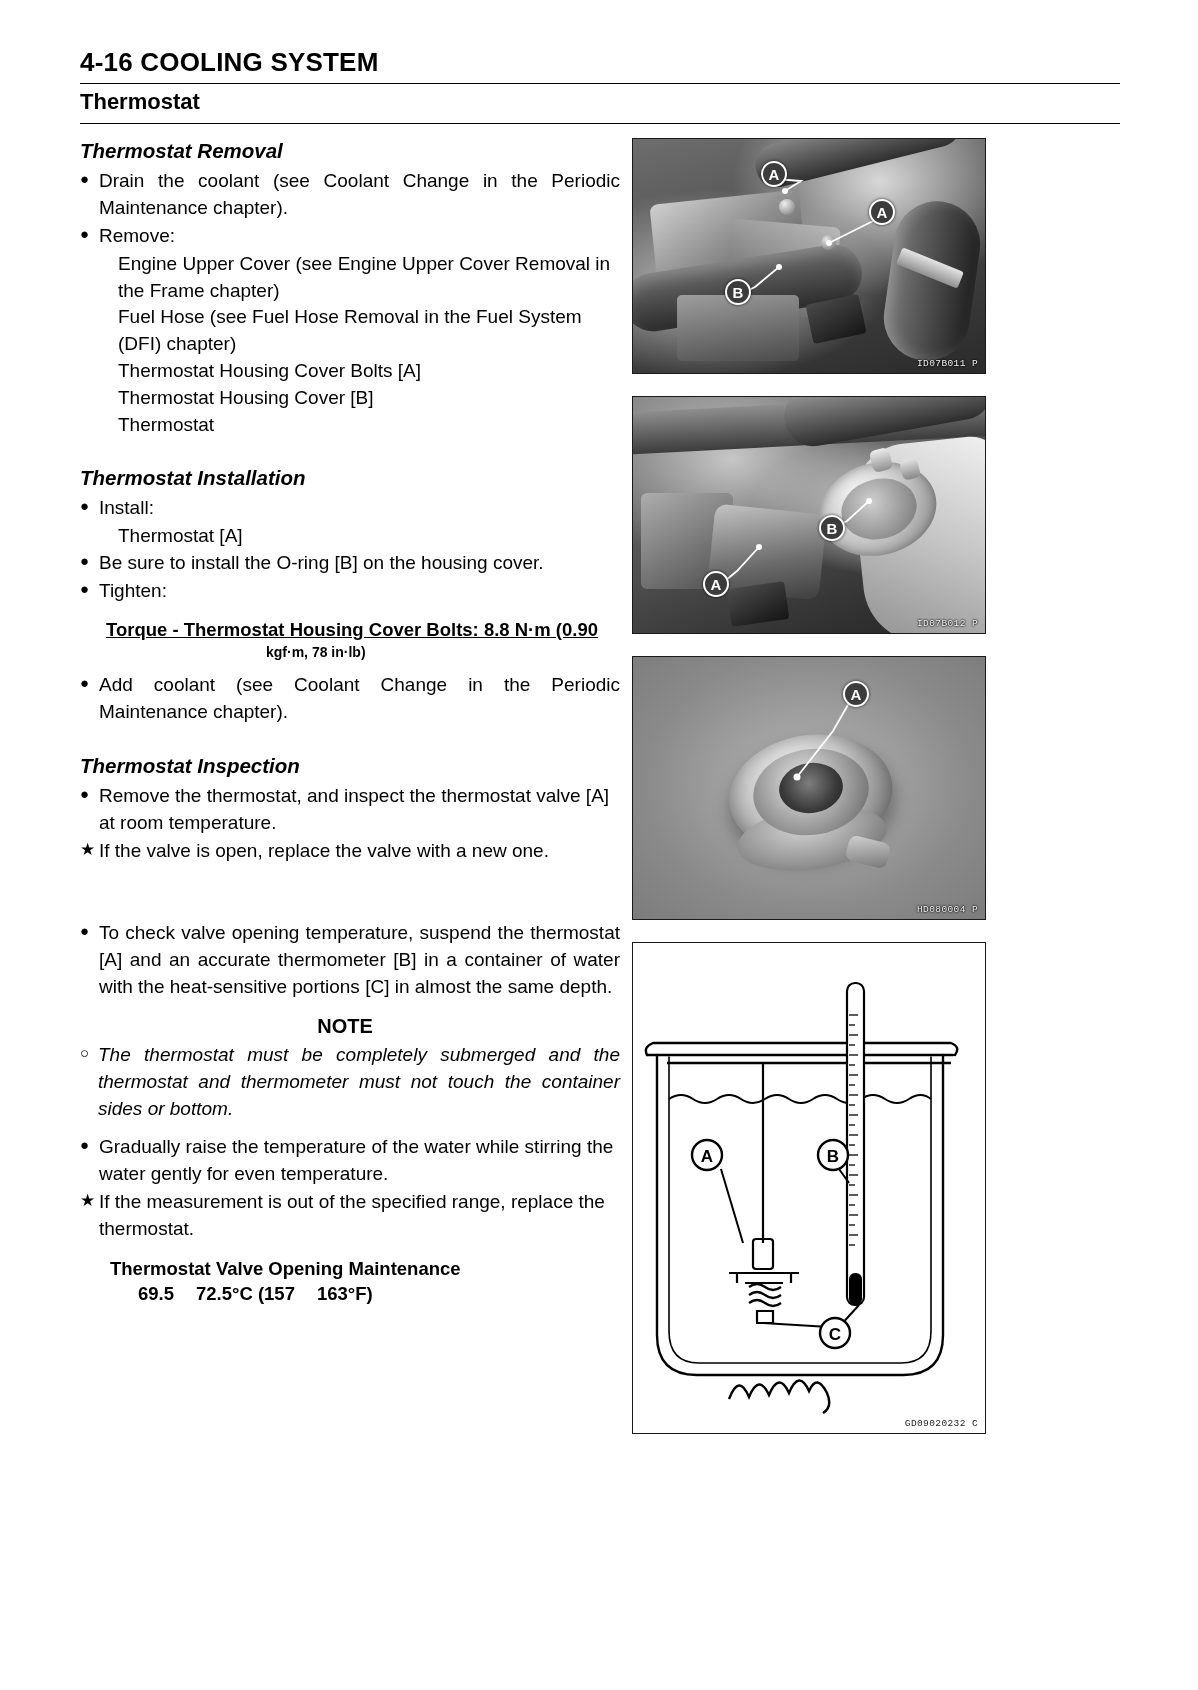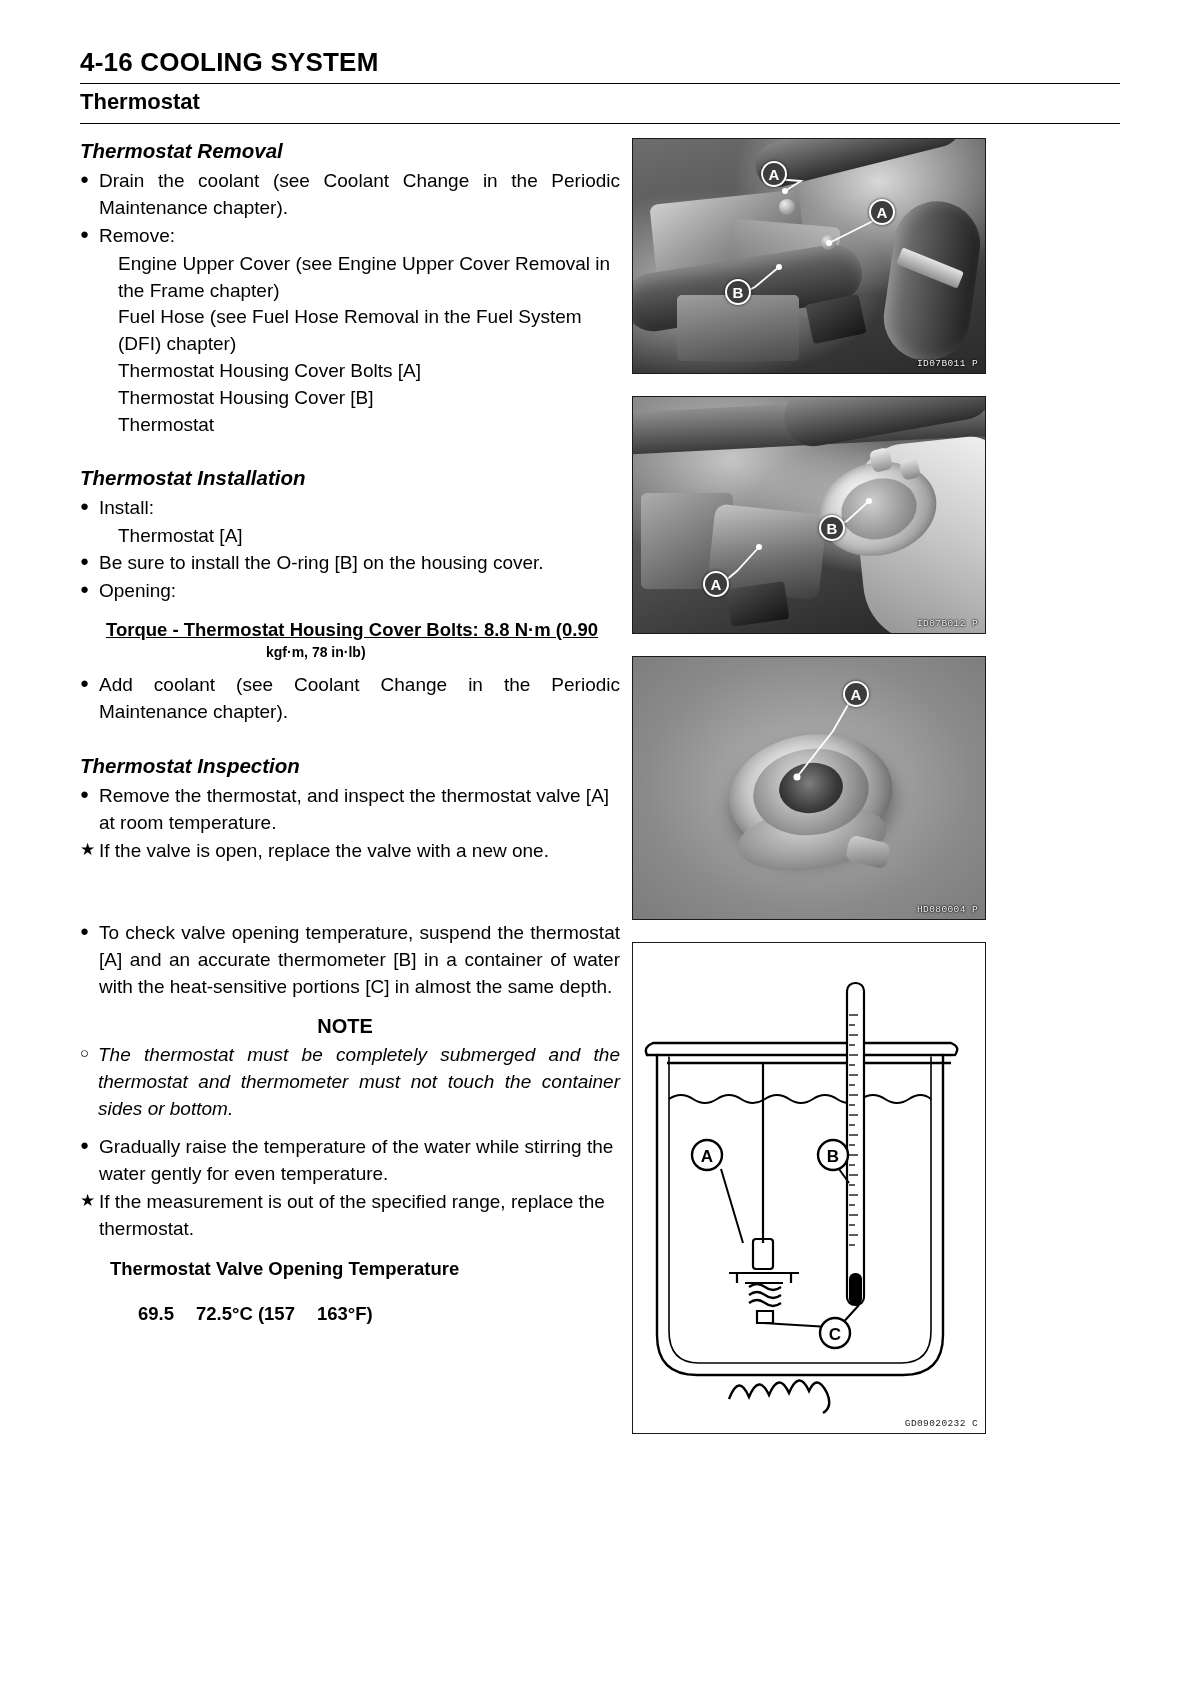--- a/index.html
+++ b/index.html
@@ -45,21 +45,21 @@
     font-size: 19px; line-height: 1.42; padding-left: 38px; text-align: left;
   }
   .note-head {
     text-align: center; font-size: 20px; font-weight: bold;
     margin: 14px 0 4px 0; padding-right: 10px;
   }
   .note-body { font-style: italic; }
 
   .spec-block { margin: 14px 0 4px 0; padding-left: 30px; }
   .spec-title { font-size: 18.5px; font-weight: bold; line-height: 1.35; }
-  .spec-val { font-size: 18.5px; font-weight: bold; line-height: 1.35; padding-left: 28px; margin-top: 20px; }
+  .spec-val { font-size: 18.5px; font-weight: bold; line-height: 1.35; padding-left: 28px; }
   .spec-val .gapdash { display: inline-block; width: 22px; }
 
   .torque-block { margin: 12px 0 10px 0; padding-left: 26px; }
   .torque-l1 {
     font-size: 18.5px; font-weight: bold; line-height: 1.4;
     text-align: justify; text-justify: inter-word; width: 500px; text-decoration: underline;
   }
   .torque-l2 { font-size: 14px; font-weight: bold; line-height: 1.4; padding-left: 160px; }
 
   
@@ -204,21 +204,21 @@
       <span class="bullet-mark dot">●</span>
       <span class="bullet-text nojust">Install:</span>
     </div>
     <div class="sub-line">Thermostat [A]</div>
     <div class="bullet-row">
       <span class="bullet-mark dot">●</span>
       <span class="bullet-text nojust">Be sure to install the O-ring [B] on the housing cover.</span>
     </div>
     <div class="bullet-row">
       <span class="bullet-mark dot">●</span>
-      <span class="bullet-text nojust">Opening:</span>
+      <span class="bullet-text nojust">Tighten:</span>
     </div>
 
     <div class="torque-block">
       <div class="torque-l1">Torque - Thermostat Housing Cover Bolts:  8.8 N·m (0.90</div>
       <div class="torque-l2">kgf·m, 78 in·lb)</div>
     </div>
 
     <div class="bullet-row">
       <span class="bullet-mark dot">●</span>
       <span class="bullet-text">Add coolant (see Coolant Change in the Periodic Maintenance chapter).</span>
@@ -255,21 +255,21 @@
     <div class="bullet-row">
       <span class="bullet-mark dot">●</span>
       <span class="bullet-text nojust">Gradually raise the temperature of the water while stirring the water gently for even temperature.</span>
     </div>
     <div class="bullet-row">
       <span class="bullet-mark star">★</span>
       <span class="bullet-text nojust">If the measurement is out of the specified range, replace the thermostat.</span>
     </div>
 
     <div class="spec-block">
-      <div class="spec-title">Thermostat Valve Opening Temperature</div>
+      <div class="spec-title">Thermostat Valve Opening Maintenance</div>
       <div class="spec-val"><span>69.5</span><span class="gapdash"></span><span>72.5°C (157</span><span class="gapdash"></span><span>163°F)</span></div>
     </div>
   </div>
 
   <div class="col-right">
 
     <div class="figure ph1">
       <div class="hose-c"></div>
       <div class="blk1"></div>
       <div class="blk2"></div>

